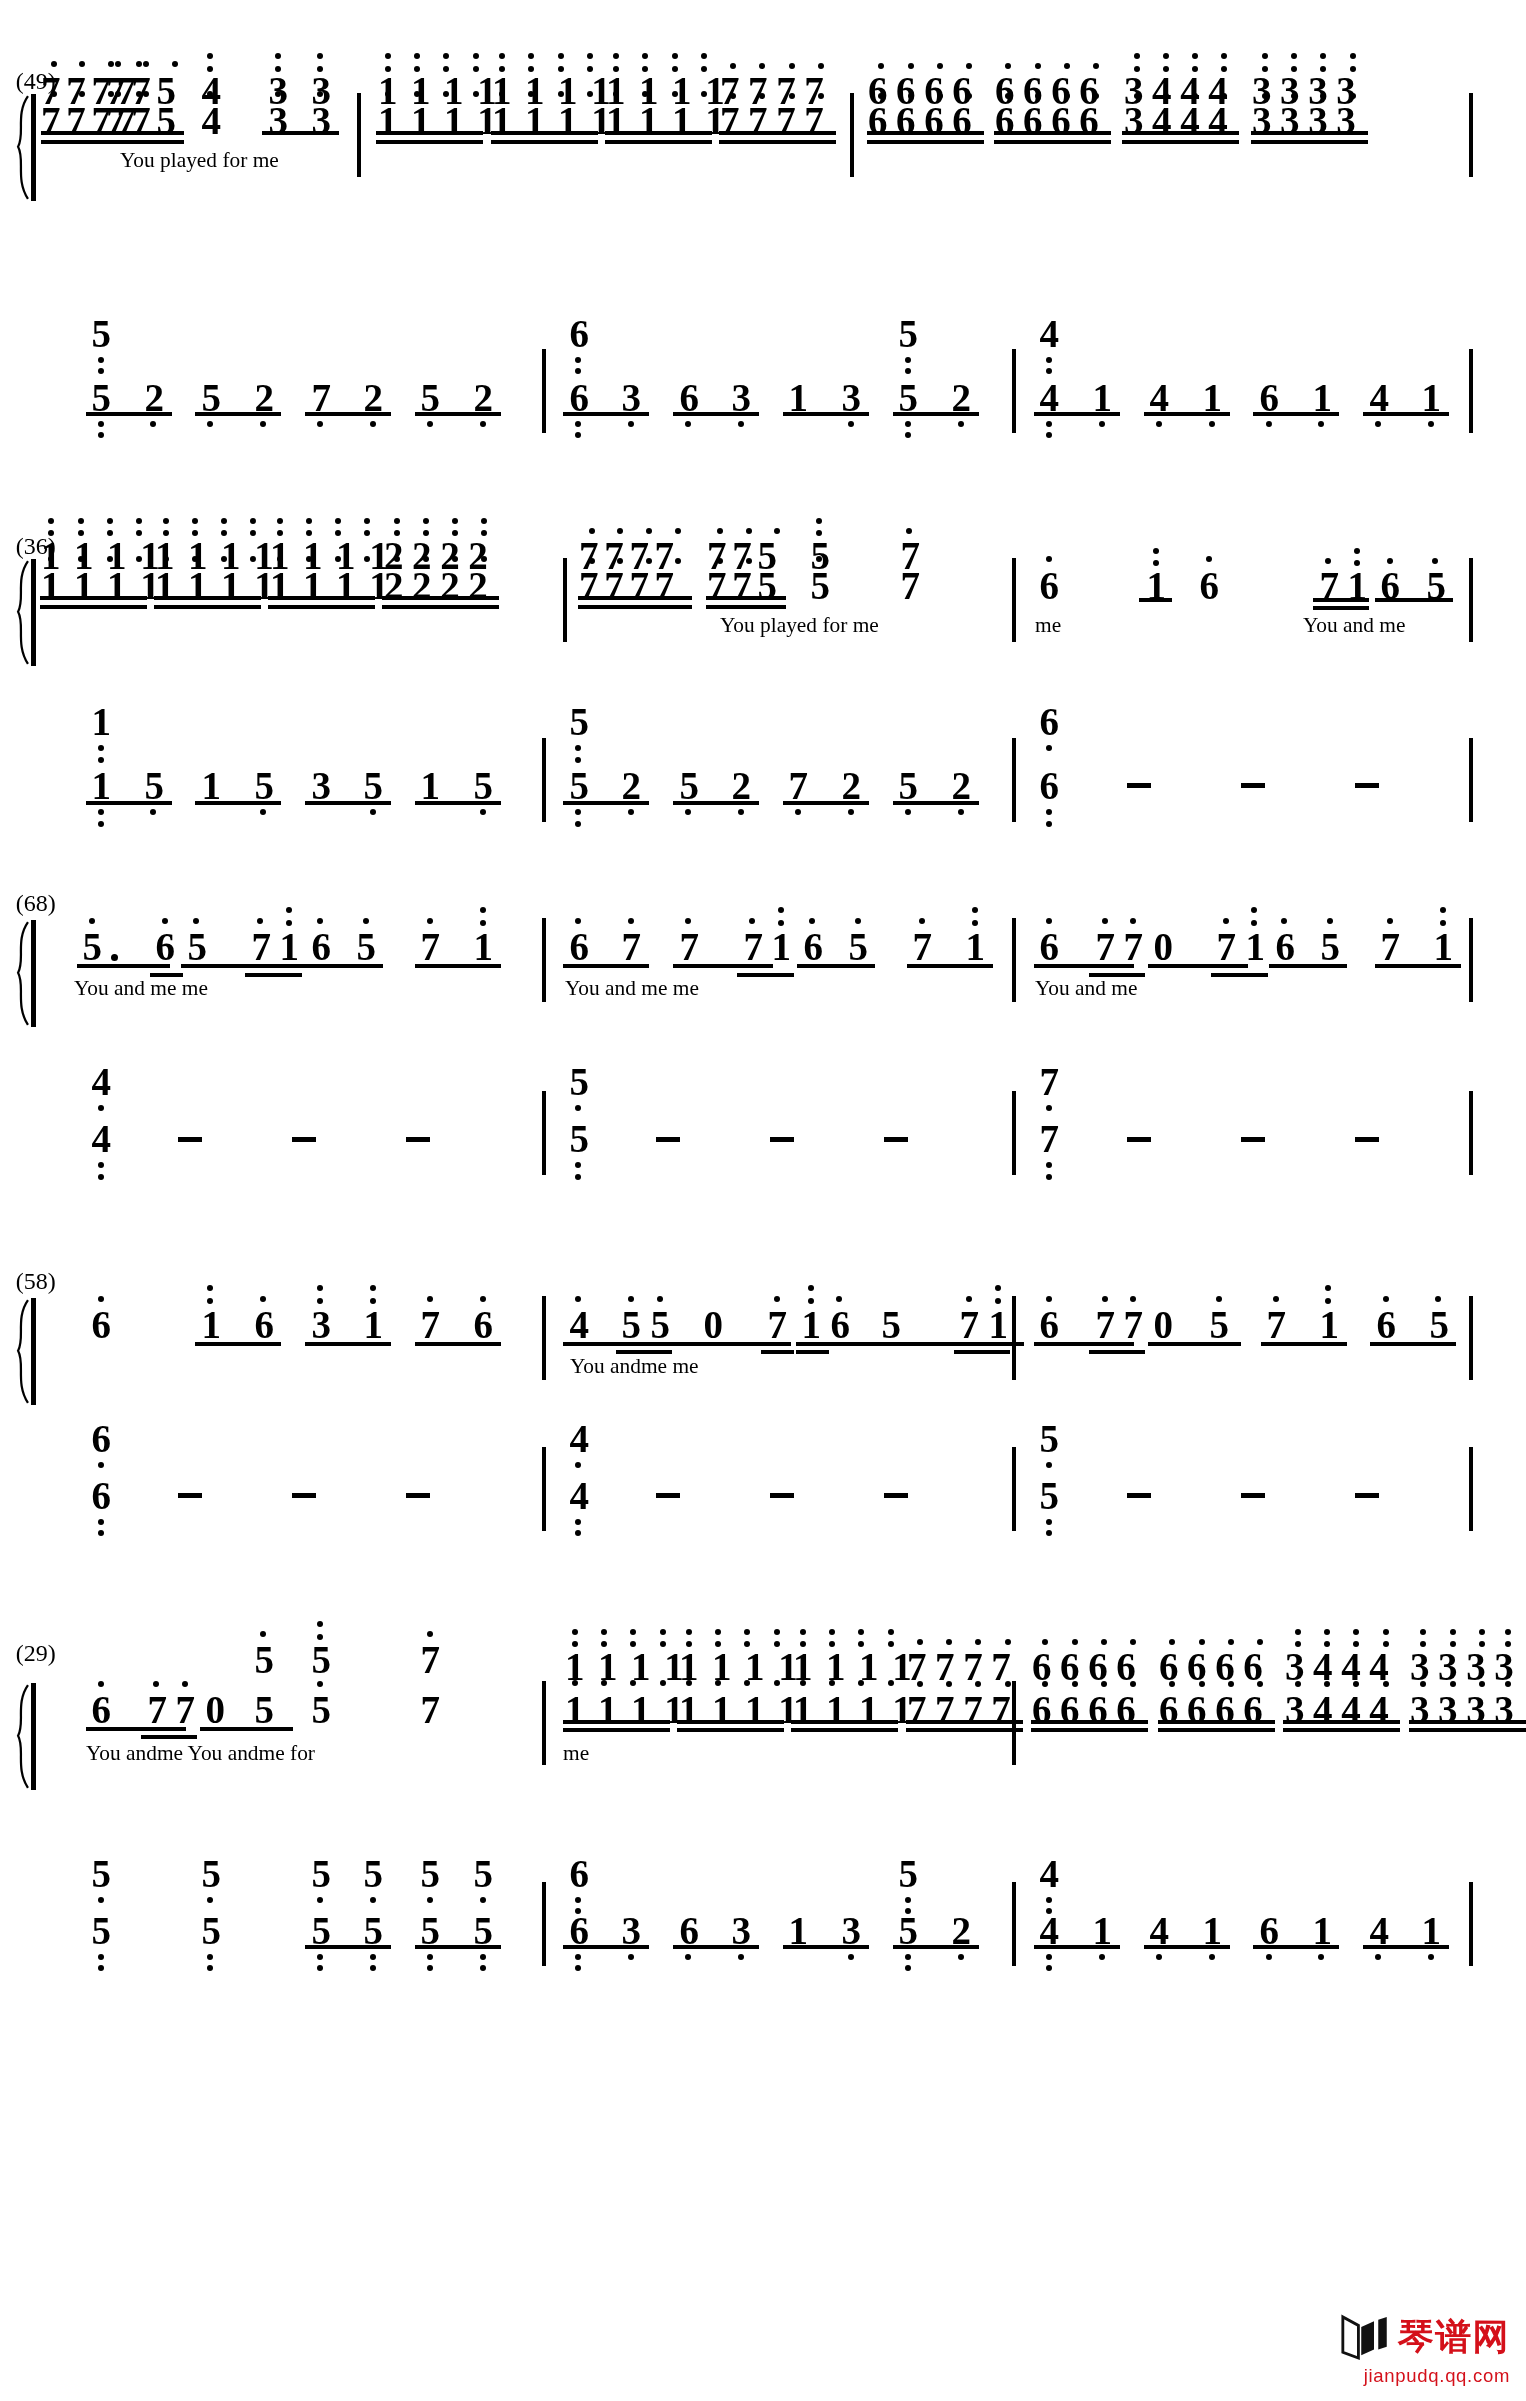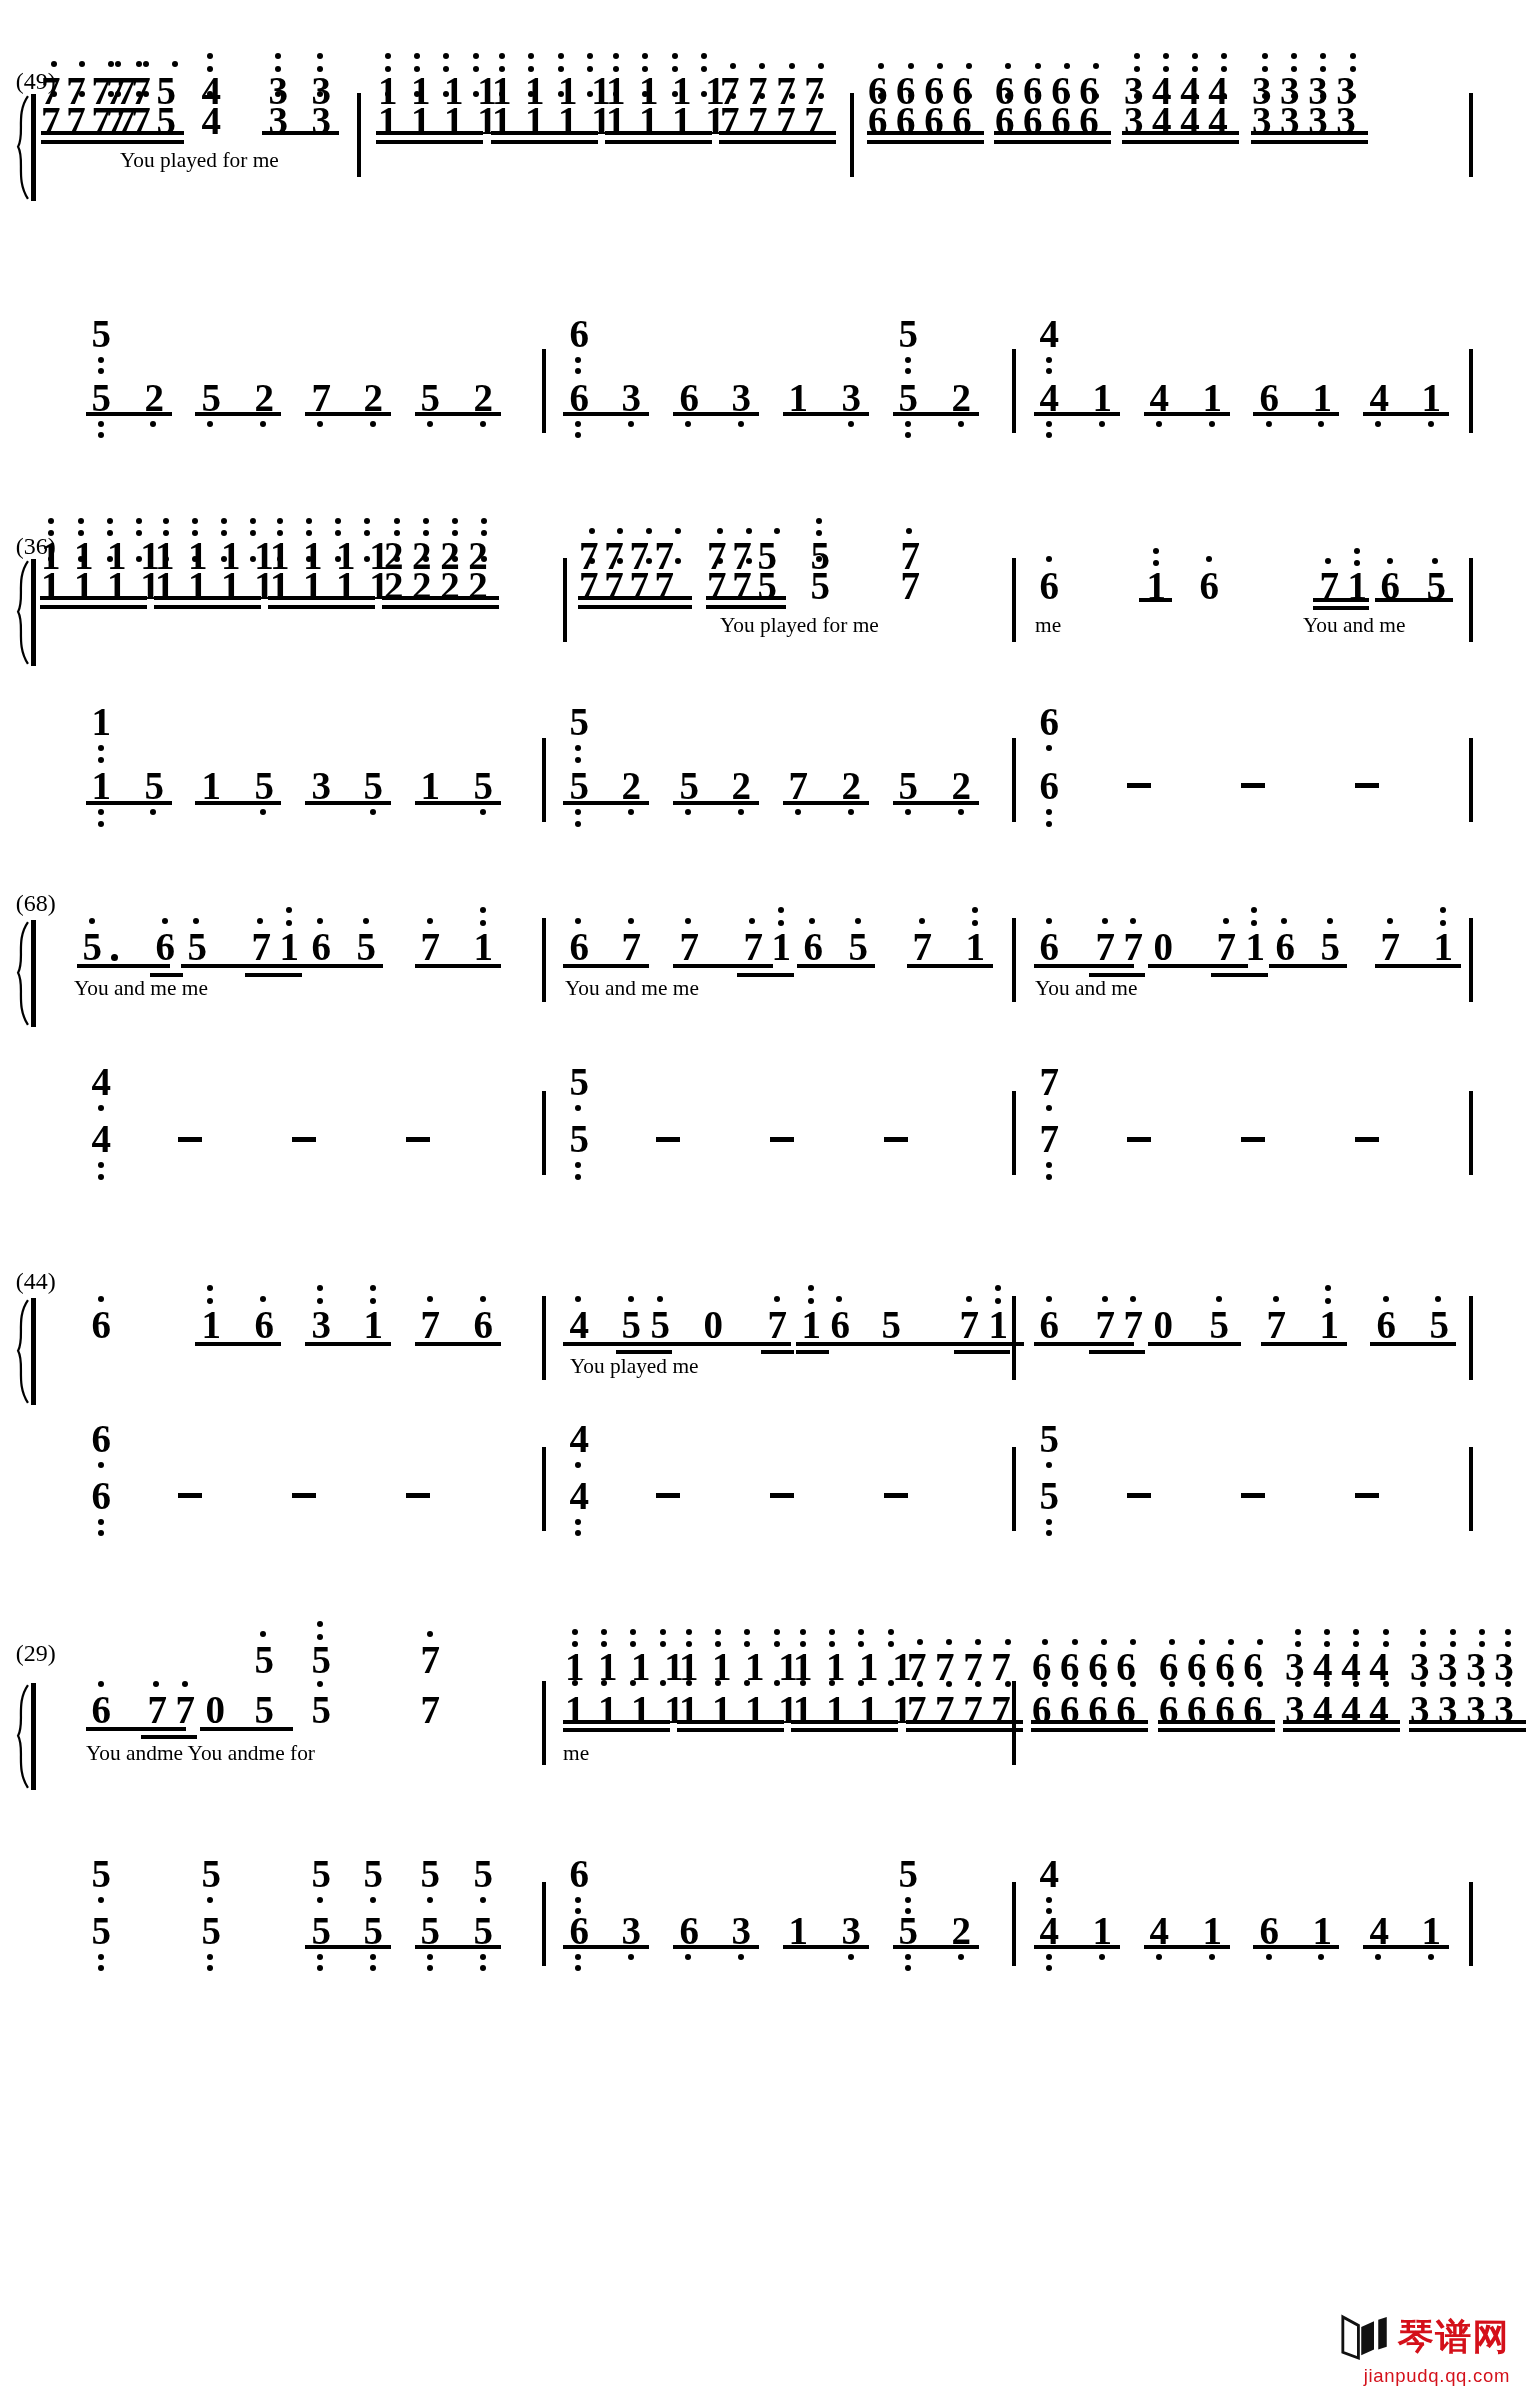--- a/index.html
+++ b/index.html
@@ -711,21 +711,21 @@
     <div class="odot" style="left:1046px;top:1162px;"></div>
       <div class="odot" style="left:1046px;top:1174px;"></div>
     <div class="dash" style="left:1127px;top:1137px;"></div>
     <div class="dash" style="left:1241px;top:1137px;"></div>
     <div class="dash" style="left:1355px;top:1137px;"></div>
 
     <div class="barline" style="left:1469px;top:1091px;height:84px;"></div>
   </div>
 
   <div class="system">
-    <div class="meas-num" style="left:15.7px;top:1268px;">(44)</div>
+    <div class="meas-num" style="left:15.7px;top:1268px;">(58)</div>
     <svg class="brace" style="left:4.3px;top:1298px;" width="31" height="107" viewBox="0 0 44 150">
       <path d="M34 2 C16 28 30 56 20 74 C30 92 16 120 34 148" stroke="#000" stroke-width="3.2" fill="none"></path>
     </svg>
     <div class="sysbar" style="left:31px;top:1298px;height:107px;"></div>
 
     <div class="note" style="left:87px;top:1305px;width:28.5px;">6</div>
     <div class="odot" style="left:98px;top:1296px;"></div>
 
     <div class="note" style="left:197px;top:1305px;width:28.5px;">1</div>
     <div class="odot" style="left:207px;top:1285px;"></div>
@@ -773,21 +773,21 @@
     <div class="note" style="left:877px;top:1305px;width:28.5px;">5</div>
     <div class="beam" style="left:796px;top:1342px;width:228px;"></div>
 
     <div class="note" style="left:955px;top:1305px;width:28.5px;">7</div>
     <div class="odot" style="left:966px;top:1296px;"></div>
     <div class="note" style="left:984px;top:1305px;width:28.5px;">1</div>
     <div class="odot" style="left:995px;top:1285px;"></div>
       <div class="odot" style="left:995px;top:1298px;"></div>
     <div class="beam" style="left:954px;top:1350px;width:56px;"></div>
 
-    <div class="lyric" style="left:570px;top:1356px;">You  played           me</div>
+    <div class="lyric" style="left:570px;top:1356px;">You  andme           me</div>
 
     <div class="barline" style="left:1012px;top:1296px;height:84px;"></div>
 
     <div class="note" style="left:1035px;top:1305px;width:28.5px;">6</div>
     <div class="odot" style="left:1046px;top:1296px;"></div>
     <div class="beam" style="left:1034px;top:1342px;width:100px;"></div>
     <div class="note" style="left:1091px;top:1305px;width:28.5px;">7</div>
     <div class="odot" style="left:1102px;top:1296px;"></div>
     <div class="note" style="left:1119px;top:1305px;width:28.5px;">7</div>
     <div class="odot" style="left:1130px;top:1296px;"></div>

